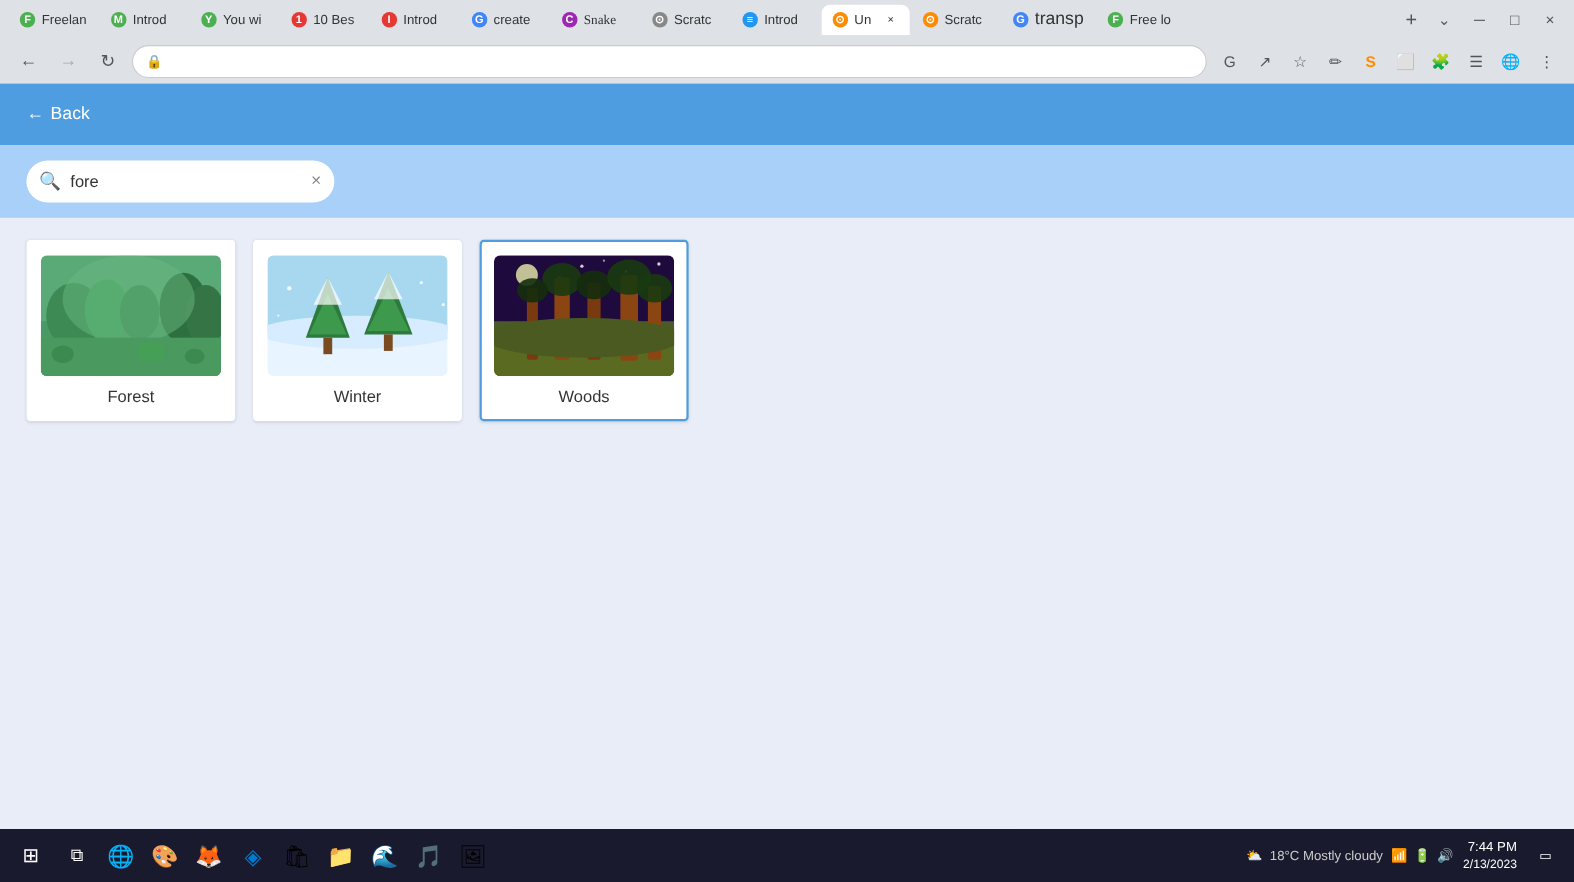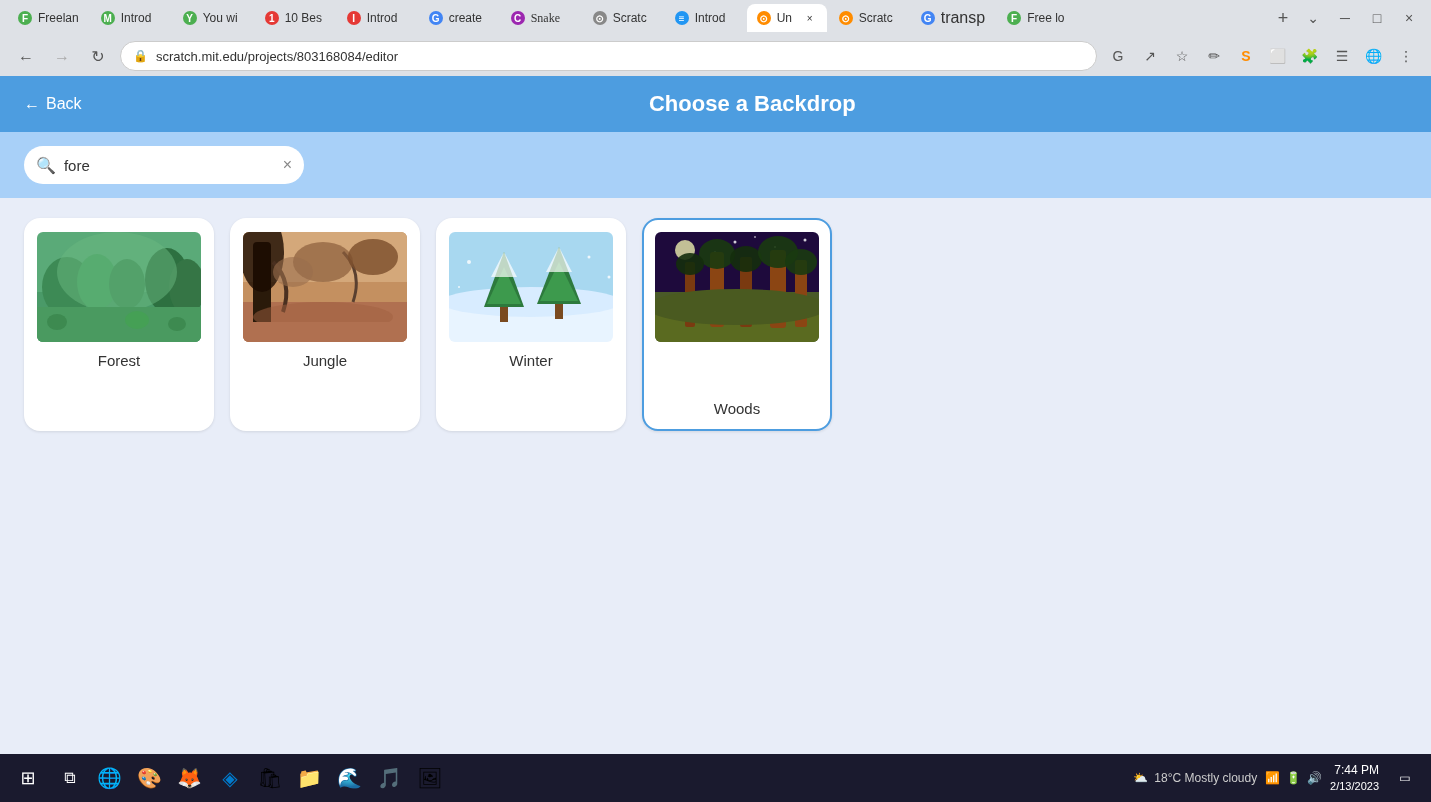--- a/index.html
+++ b/index.html
@@ -84,26 +84,26 @@
       border: none; border-radius: 20px; height: 38px; padding: 0 20px;
       font-size: 15px; font-weight: 500; cursor: pointer; color: white;
     }
     .filter-btn.active { background: #ff8c00; }
     .filter-btn.inactive { background: #4d9de0; }
 
     
     .content-area { padding: 20px 24px; flex: 1; }
     .backdrop-grid { display: flex; gap: 16px; flex-wrap: wrap; }
     .backdrop-card {
-      background: white; border-radius: 16px; width: 190px;
+      background: white; border-radius: 4px; width: 190px;
       padding: 12px; display: flex; flex-direction: column; align-items: center;
       cursor: pointer; border: 2px solid transparent;
       box-shadow: 0 1px 3px rgba(0,0,0,0.1);
     }
-    .backdrop-card.selected { border: 2px solid #4d9de0; gap: 48px; }
+    .backdrop-card.selected { border: 2px solid #4d9de0; }
     .backdrop-thumb { width: 164px; height: 110px; border-radius: 6px; overflow: hidden; position: relative; }
     .backdrop-label { margin-top: 10px; font-size: 15px; color: #333; }
 
     
     .taskbar {
       background: #1a1a2e; height: 48px; display: flex; align-items: center;
       padding: 0 8px; gap: 4px; position: fixed; bottom: 0; left: 0; width: 1431px;
     }
     .taskbar-start {
       width: 40px; height: 40px; display: flex; align-items: center; justify-content: center;
@@ -198,21 +198,20 @@
       <span>×</span>
     </div>
   </div>
 
   <div class="address-bar">
     <div class="nav-btn">←</div>
     <div class="nav-btn" style="color:#aaa;">→</div>
     <div class="nav-btn">↻</div>
     <div class="address-input-wrap">
       <span class="lock-icon">🔒</span>
-      <span class="address-text">scratch.mit.edu/projects/803168084/editor</span>
     </div>
     <div class="toolbar-icons">
       <div class="toolbar-icon">G</div>
       <div class="toolbar-icon">↗</div>
       <div class="toolbar-icon">☆</div>
       <div class="toolbar-icon">✏</div>
       <div class="toolbar-icon" style="font-weight:bold;color:#ff8c00;">S</div>
       <div class="toolbar-icon">⬜</div>
       <div class="toolbar-icon">🧩</div>
       <div class="toolbar-icon">☰</div>
@@ -222,21 +221,20 @@
   </div>
 </div>
 
 <div class="page-content" style="height: calc(802px - 36px - 40px - 48px);">
 
   <div class="page-header">
     <div class="back-btn">
       <span>←</span>
       <span>Back</span>
     </div>
-    <div class="page-title">Choose a Backdrop</div>
   </div>
 
   <div class="filter-bar">
     <div class="search-box">
       <span class="search-icon">🔍</span>
       <input class="search-input" id="search-input" type="text" value="fore" style="">
       <span class="search-clear">×</span>
     </div>
   </div>
 
@@ -256,42 +254,20 @@
     <rect x="56" y="80" width="7" height="30" fill="#5a3a20"></rect>
 
     <ellipse cx="80" cy="40" rx="60" ry="40" fill="#6ab880" opacity="0.5"></ellipse>
     <rect y="75" width="164" height="35" fill="#4a9a60"></rect>
 
     <ellipse cx="20" cy="90" rx="10" ry="8" fill="#3d8a50"></ellipse>
     <ellipse cx="100" cy="88" rx="12" ry="9" fill="#45a055"></ellipse>
     <ellipse cx="140" cy="92" rx="9" ry="7" fill="#3d8a50"></ellipse>
   </svg></div>
           <div class="backdrop-label">Forest</div>
-        </div>
-        <div class="backdrop-card">
-          <div class="backdrop-thumb"><svg viewBox="0 0 164 110" xmlns="http://www.w3.org/2000/svg" width="164" height="110">
-    <rect width="164" height="110" fill="#c49060"></rect>
-    <rect y="70" width="164" height="40" fill="#b07050"></rect>
-
-    <rect width="164" height="50" fill="#d4a87a"></rect>
-
-    <rect x="10" y="10" width="18" height="100" fill="#2a1a0a" rx="4"></rect>
-    <ellipse cx="19" cy="20" rx="22" ry="40" fill="#1a0a00" opacity="0.8"></ellipse>
-
-    <path d="M 30 30 Q 50 50 40 80" stroke="#4a3020" stroke-width="4" fill="none"></path>
-    <path d="M 100 20 Q 120 40 110 70" stroke="#5a4030" stroke-width="3" fill="none"></path>
-
-    <ellipse cx="80" cy="30" rx="30" ry="20" fill="#8b5e3c" opacity="0.7"></ellipse>
-    <ellipse cx="130" cy="25" rx="25" ry="18" fill="#7a4e2c" opacity="0.8"></ellipse>
-    <ellipse cx="50" cy="40" rx="20" ry="15" fill="#9a6e4c" opacity="0.6"></ellipse>
-
-    <ellipse cx="80" cy="85" rx="70" ry="15" fill="#a06040" opacity="0.5"></ellipse>
-    <rect x="0" y="90" width="164" height="20" fill="#b07050"></rect>
-  </svg></div>
-          <div class="backdrop-label">Jungle</div>
         </div>
         <div class="backdrop-card">
           <div class="backdrop-thumb"><svg viewBox="0 0 164 110" xmlns="http://www.w3.org/2000/svg" width="164" height="110">
 
     <rect width="164" height="70" fill="#a8d8f0"></rect>
 
     <rect y="70" width="164" height="40" fill="#e8f4ff"></rect>
     <ellipse cx="82" cy="70" rx="90" ry="15" fill="#d8ecff"></ellipse>
 
     <polygon points="55,20 35,75 75,75" fill="#2d7a3d"></polygon>

